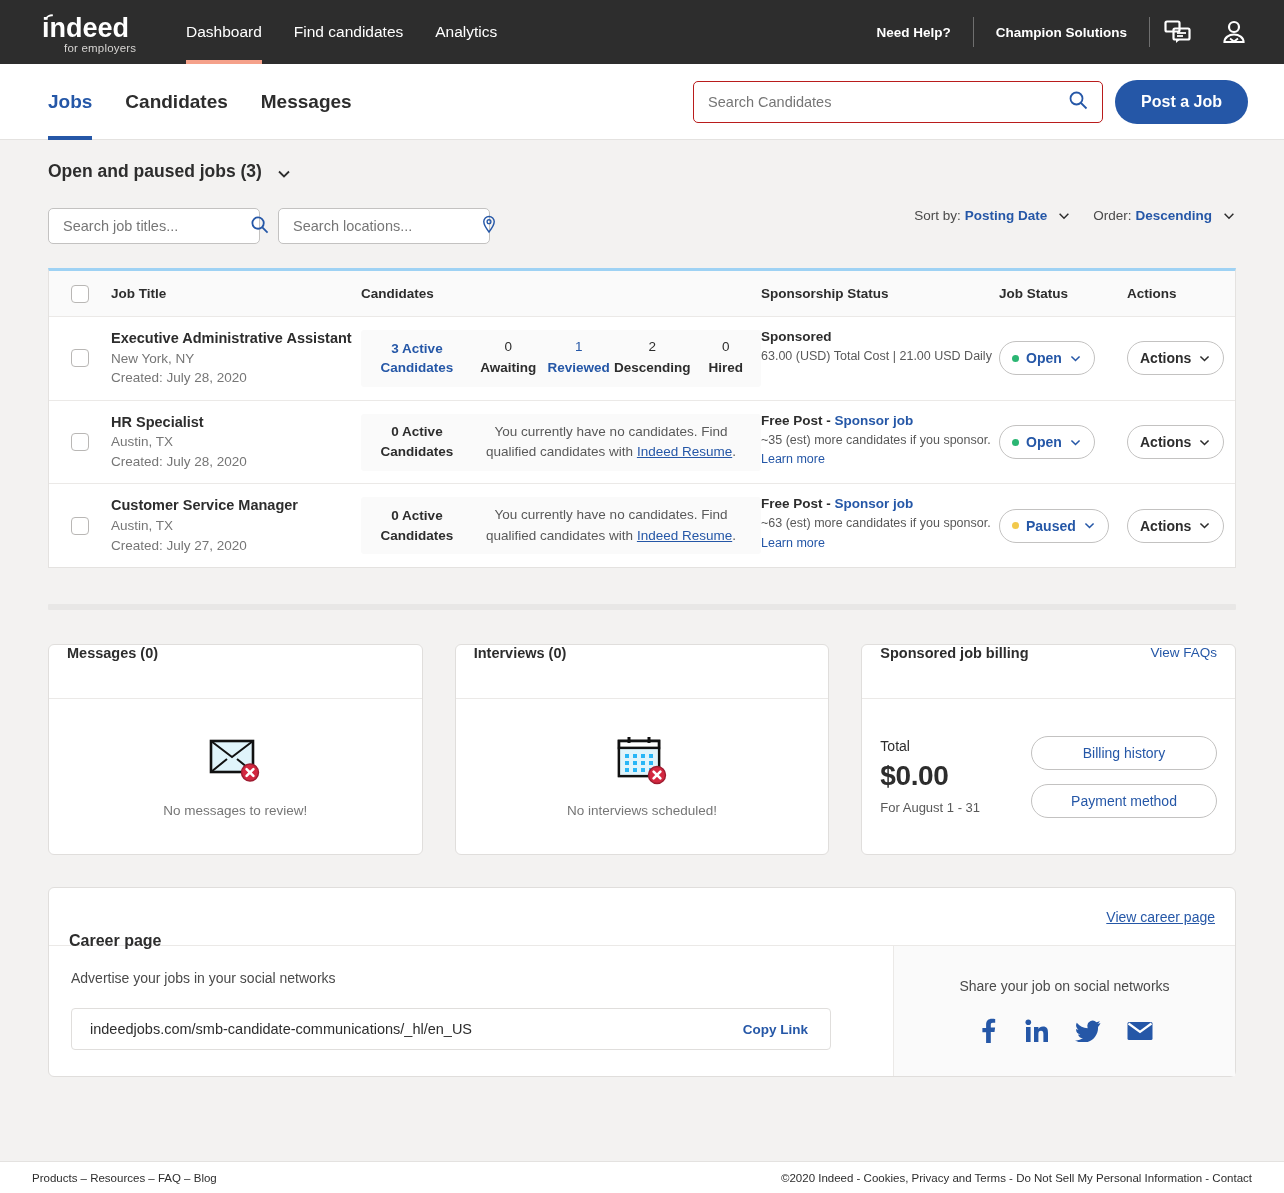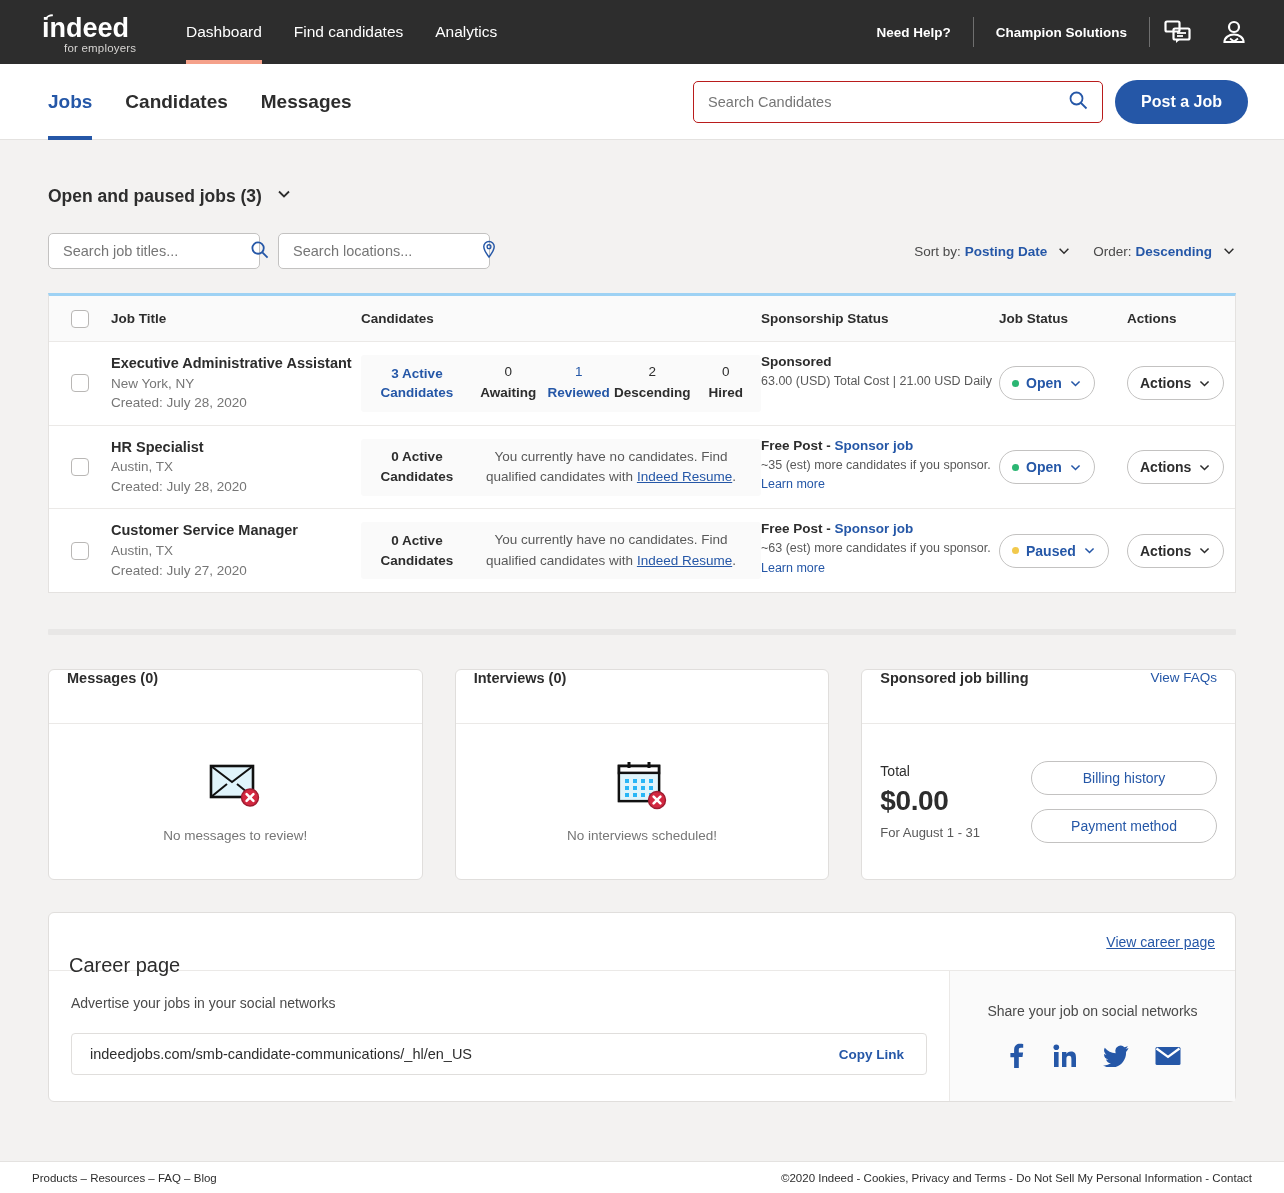--- a/index.html
+++ b/index.html
@@ -57,25 +57,25 @@
   }
   .search-candidates input::placeholder { color: #767676; }
   .post-job {
     background: #2557a7; color: #fff; font-size: 16px; font-weight: bold; border: none;
     border-radius: 24px; height: 44px; padding: 0 26px; cursor: pointer;
     font-family: "Liberation Sans", sans-serif;
   }
 
   
   .content { padding: 0 48px; }
-  .jobs-head { display: flex; align-items: flex-start; padding-top: 46px; }
+  .jobs-head { display: flex; align-items: flex-end; padding-top: 21px; }
   .jobs-head-title { font-size: 17.5px; font-weight: bold; color: #2d2d2d; }
   .chev { margin-left: 14px; display: inline-flex; cursor: pointer; }
 
-  .filter-row { display: flex; align-items: center; margin-top: 26px; }
+  .filter-row { display: flex; align-items: flex-start; margin-top: 26px; }
   .filter-input {
     height: 36px; border: 1px solid #c3c2c1; border-radius: 5px; background: #fff;
     display: flex; align-items: center; padding: 0 10px 0 14px;
   }
   .filter-input.titles { width: 212px; margin-right: 18px; }
   .filter-input.locations { width: 212px; }
   .filter-input input {
     flex: 1; border: none; outline: none; font-size: 14.5px; color: #595959; background: transparent;
     font-family: "Liberation Sans", sans-serif;
   }
@@ -165,28 +165,28 @@
   .outline-btn {
     width: 186px; height: 34px; border: 1px solid #c3c2c1; border-radius: 20px; background: #fff;
     color: #2557a7; font-size: 14px; cursor: pointer; font-family: "Liberation Sans", sans-serif;
   }
 
   
   .career { margin-top: 32px; background: #fff; border: 1px solid #e0dedc; border-radius: 6px; }
   .career-head {
     height: 58px; display: flex; align-items: center; padding: 0 20px; border-bottom: 1px solid #ebe9e7;
   }
-  .career-title { font-size: 20px; font-weight: normal; margin-top: 48px; }
+  .career-title { font-size: 16px; font-weight: bold; margin-top: 48px; }
   .career-viewlink { margin-left: auto; color: #2557a7; font-size: 14px; text-decoration: underline; cursor: pointer; }
   .career-body { display: flex; min-height: 115px; }
   .career-left { flex: 1; padding: 24px 22px 26px 22px; }
   .career-sub { font-size: 14px; color: #4a4a4a; }
   .url-row {
     margin-top: 22px; height: 42px; border: 1px solid #e0dedc; border-radius: 4px; display: flex; align-items: center;
-    background: #fff; width: 856px;
+    background: #fff; width: 760px;
   }
   .url-row input {
     flex: 1; border: none; outline: none; font-size: 14.5px; color: #2d2d2d; padding: 0 18px; background: transparent;
     font-family: "Liberation Sans", sans-serif;
   }
   .copy-link { color: #2557a7; font-size: 13.5px; font-weight: bold; padding: 0 22px; cursor: pointer; white-space: nowrap; }
   .career-right {
     width: 342px; background: #fafafa; border-left: 1px solid #ebe9e7;
     display: flex; flex-direction: column; align-items: center; justify-content: center; padding: 18px 0;
   }

